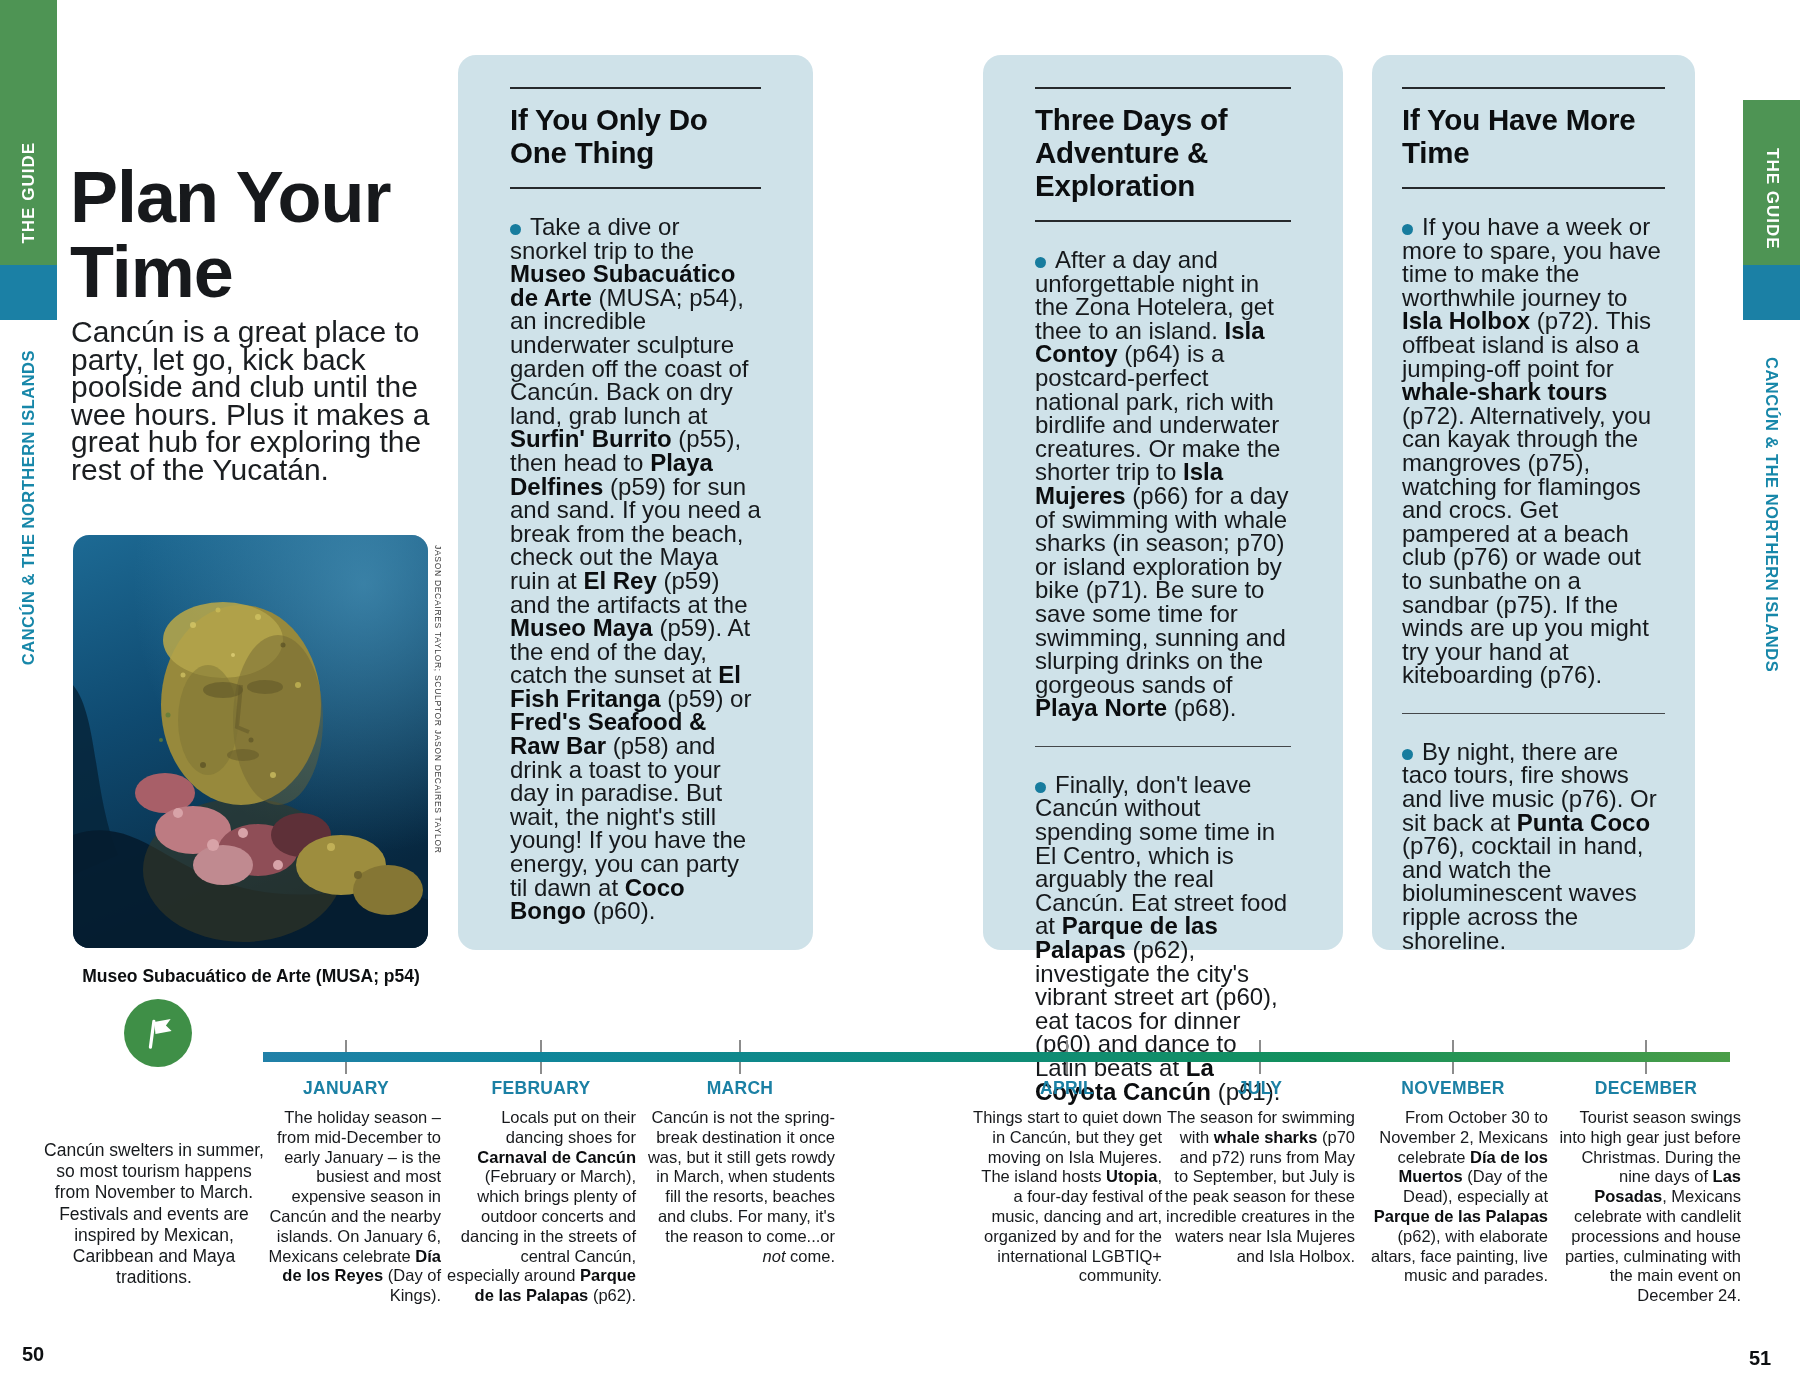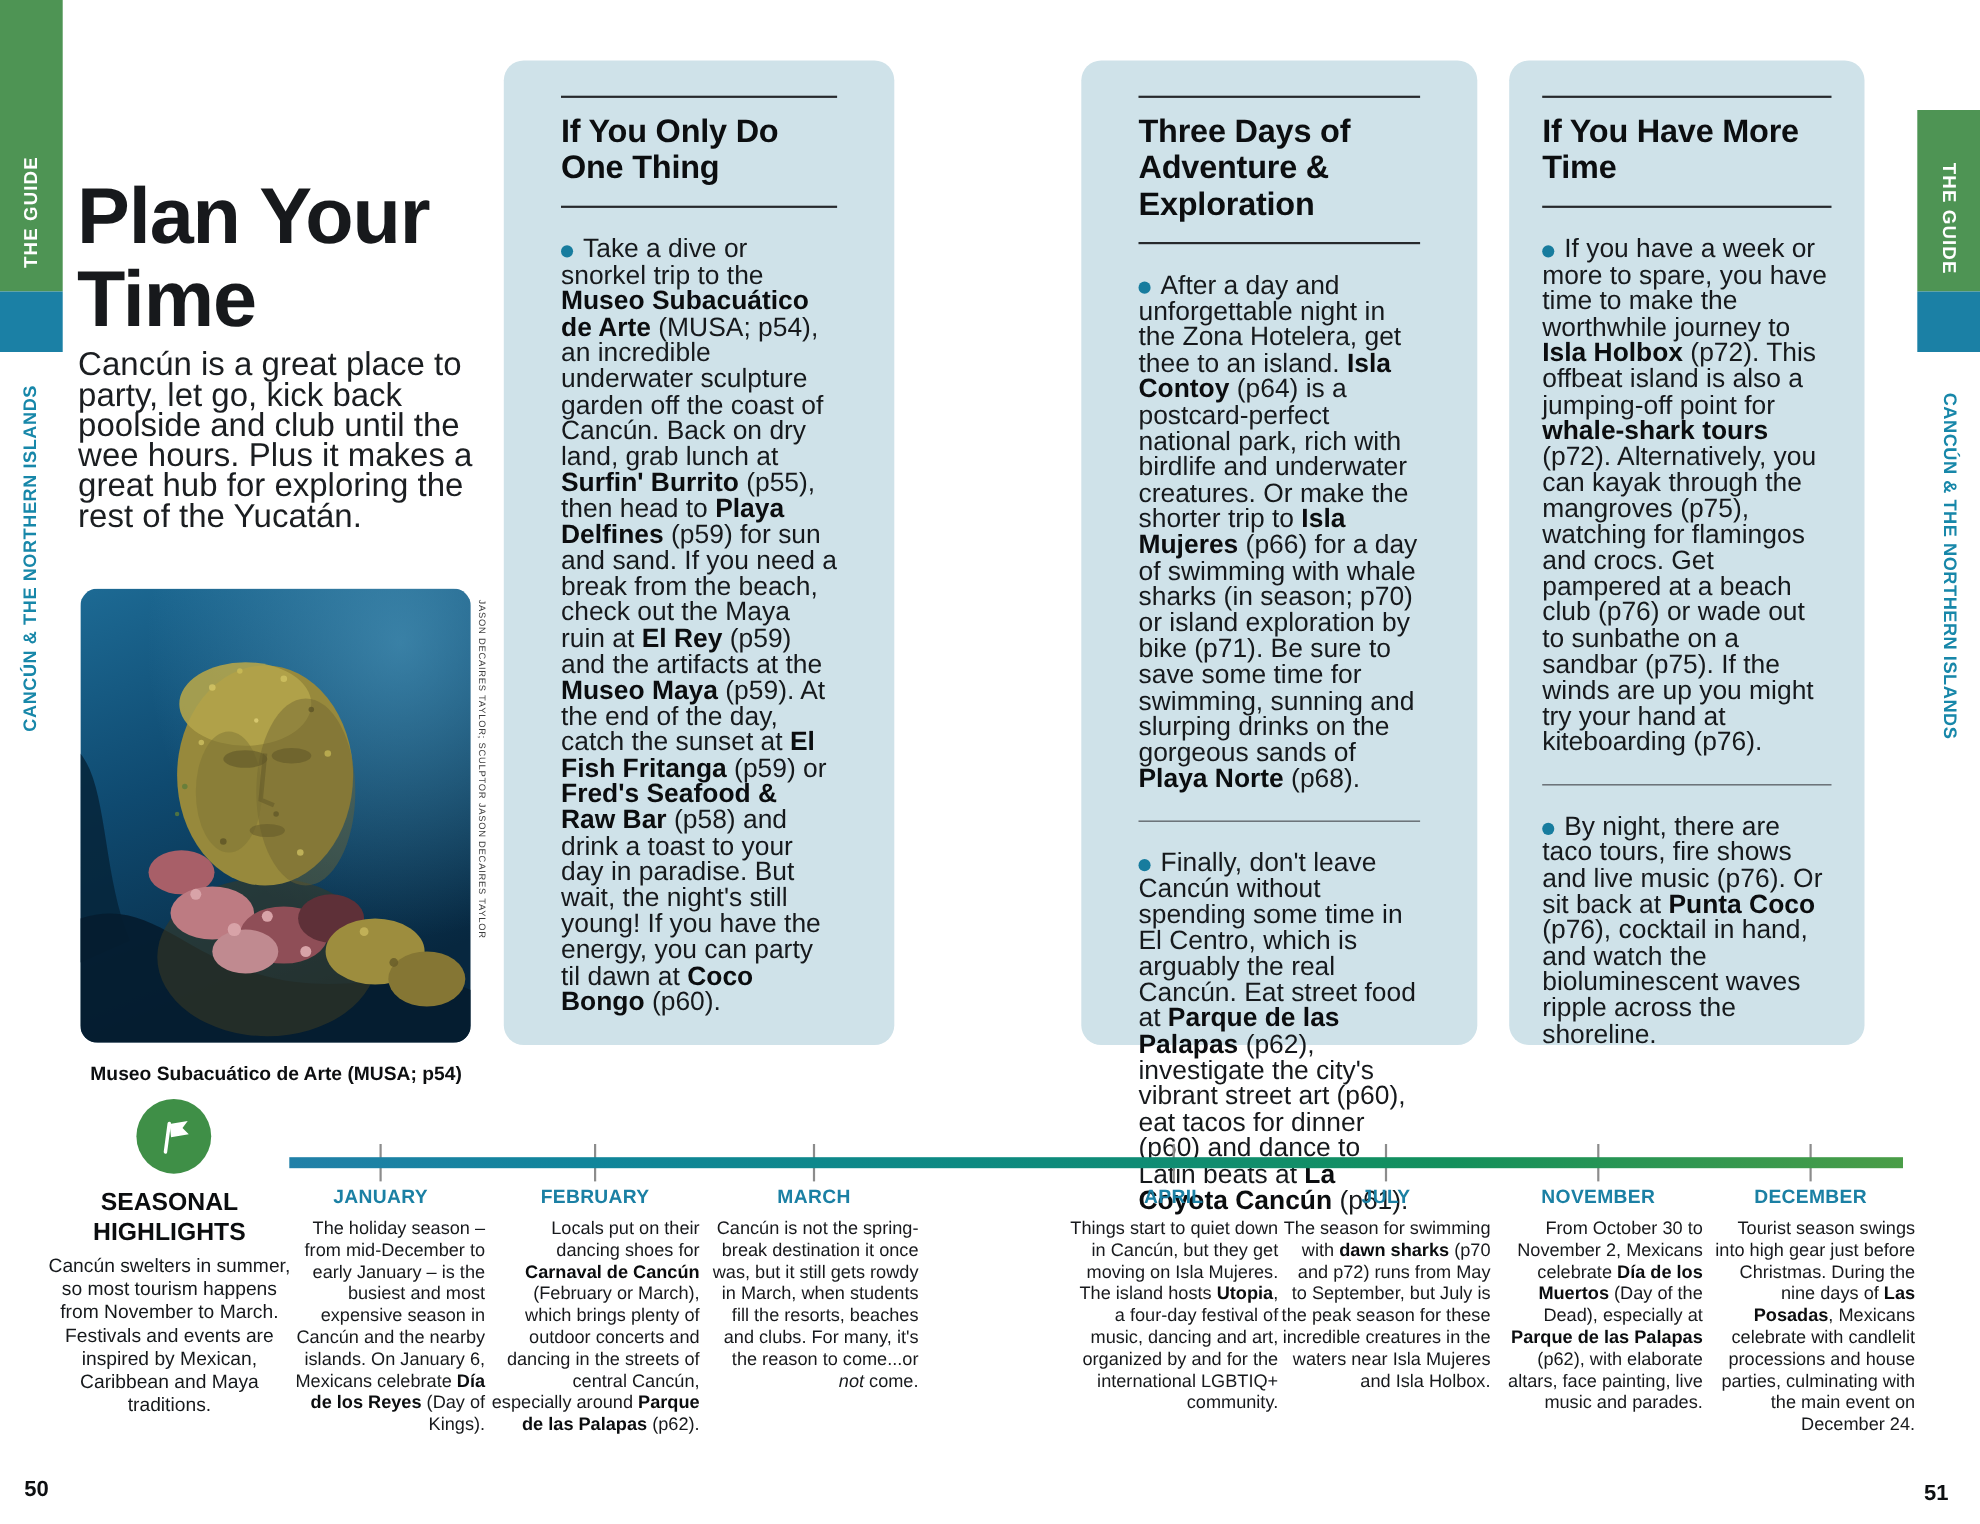--- a/index.html
+++ b/index.html
@@ -177,21 +177,20 @@
     <div class="box-divider"></div>
     <p class="box-para"><span class="dot"></span><span><span>By night, there are taco tours, fire shows and live music (p76). Or sit back at </span><span class="b">Punta Coco</span><span> (p76), cocktail in hand, and watch the bioluminescent waves ripple across the shoreline.</span></span></p>
   </div>
 
   <div id="flag-badge">
     <svg width="38" height="38" viewBox="0 0 24 24">
       <line x1="7.2" y1="21" x2="9.4" y2="4.6" stroke="#ffffff" stroke-width="2" stroke-linecap="round"></line>
       <path d="M9.6,5 L20,3.2 L17,7.2 L20.6,10.8 L10.4,12.6 Z" fill="#ffffff"></path>
     </svg>
   </div>
-  <div id="seasonal-heading">SEASONAL HIGHLIGHTS</div>
   <div id="seasonal-intro">Cancún swelters in summer, so most tourism happens from November to March. Festivals and events are inspired by Mexican, Caribbean and Maya traditions.</div>
 
   <div class="tick" style="left:345px"></div>
   <div class="tick" style="left:540px"></div>
   <div class="tick" style="left:739px"></div>
   <div class="tick" style="left:1066px"></div>
   <div class="tick" style="left:1259px"></div>
   <div class="tick" style="left:1452px"></div>
   <div class="tick" style="left:1645px"></div>
   <div id="timeline-bar"></div>
@@ -207,21 +206,21 @@
   <div class="month" style="left:645px">
     <div class="month-label">MARCH</div>
     <div class="month-text"><span>Cancún is not the spring-break destination it once was, but it still gets rowdy in March, when students fill the resorts, beaches and clubs. For many, it's the reason to come...or </span><span class="i">not</span><span> come.</span></div>
   </div>
   <div class="month" style="left:972px">
     <div class="month-label">APRIL</div>
     <div class="month-text"><span>Things start to quiet down in Cancún, but they get moving on Isla Mujeres. The island hosts </span><span class="b">Utopia</span><span>, a four-day festival of music, dancing and art, organized by and for the international LGBTIQ+ community.</span></div>
   </div>
   <div class="month" style="left:1165px">
     <div class="month-label">JULY</div>
-    <div class="month-text"><span>The season for swimming with </span><span class="b">dawn sharks</span><span> (p70 and p72) runs from May to September, but July is the peak season for these incredible creatures in the waters near Isla Mujeres and Isla Holbox.</span></div>
+    <div class="month-text"><span>The season for swimming with </span><span class="b">whale sharks</span><span> (p70 and p72) runs from May to September, but July is the peak season for these incredible creatures in the waters near Isla Mujeres and Isla Holbox.</span></div>
   </div>
   <div class="month" style="left:1358px">
     <div class="month-label">NOVEMBER</div>
     <div class="month-text"><span>From October 30 to November 2, Mexicans celebrate </span><span class="b">Día de los Muertos</span><span> (Day of the Dead), especially at </span><span class="b">Parque de las Palapas</span><span> (p62), with elaborate altars, face painting, live music and parades.</span></div>
   </div>
   <div class="month" style="left:1551px">
     <div class="month-label">DECEMBER</div>
     <div class="month-text"><span>Tourist season swings into high gear just before Christmas. During the nine days of </span><span class="b">Las Posadas</span><span>, Mexicans celebrate with candlelit processions and house parties, culminating with the main event on December 24.</span></div>
   </div>
 

